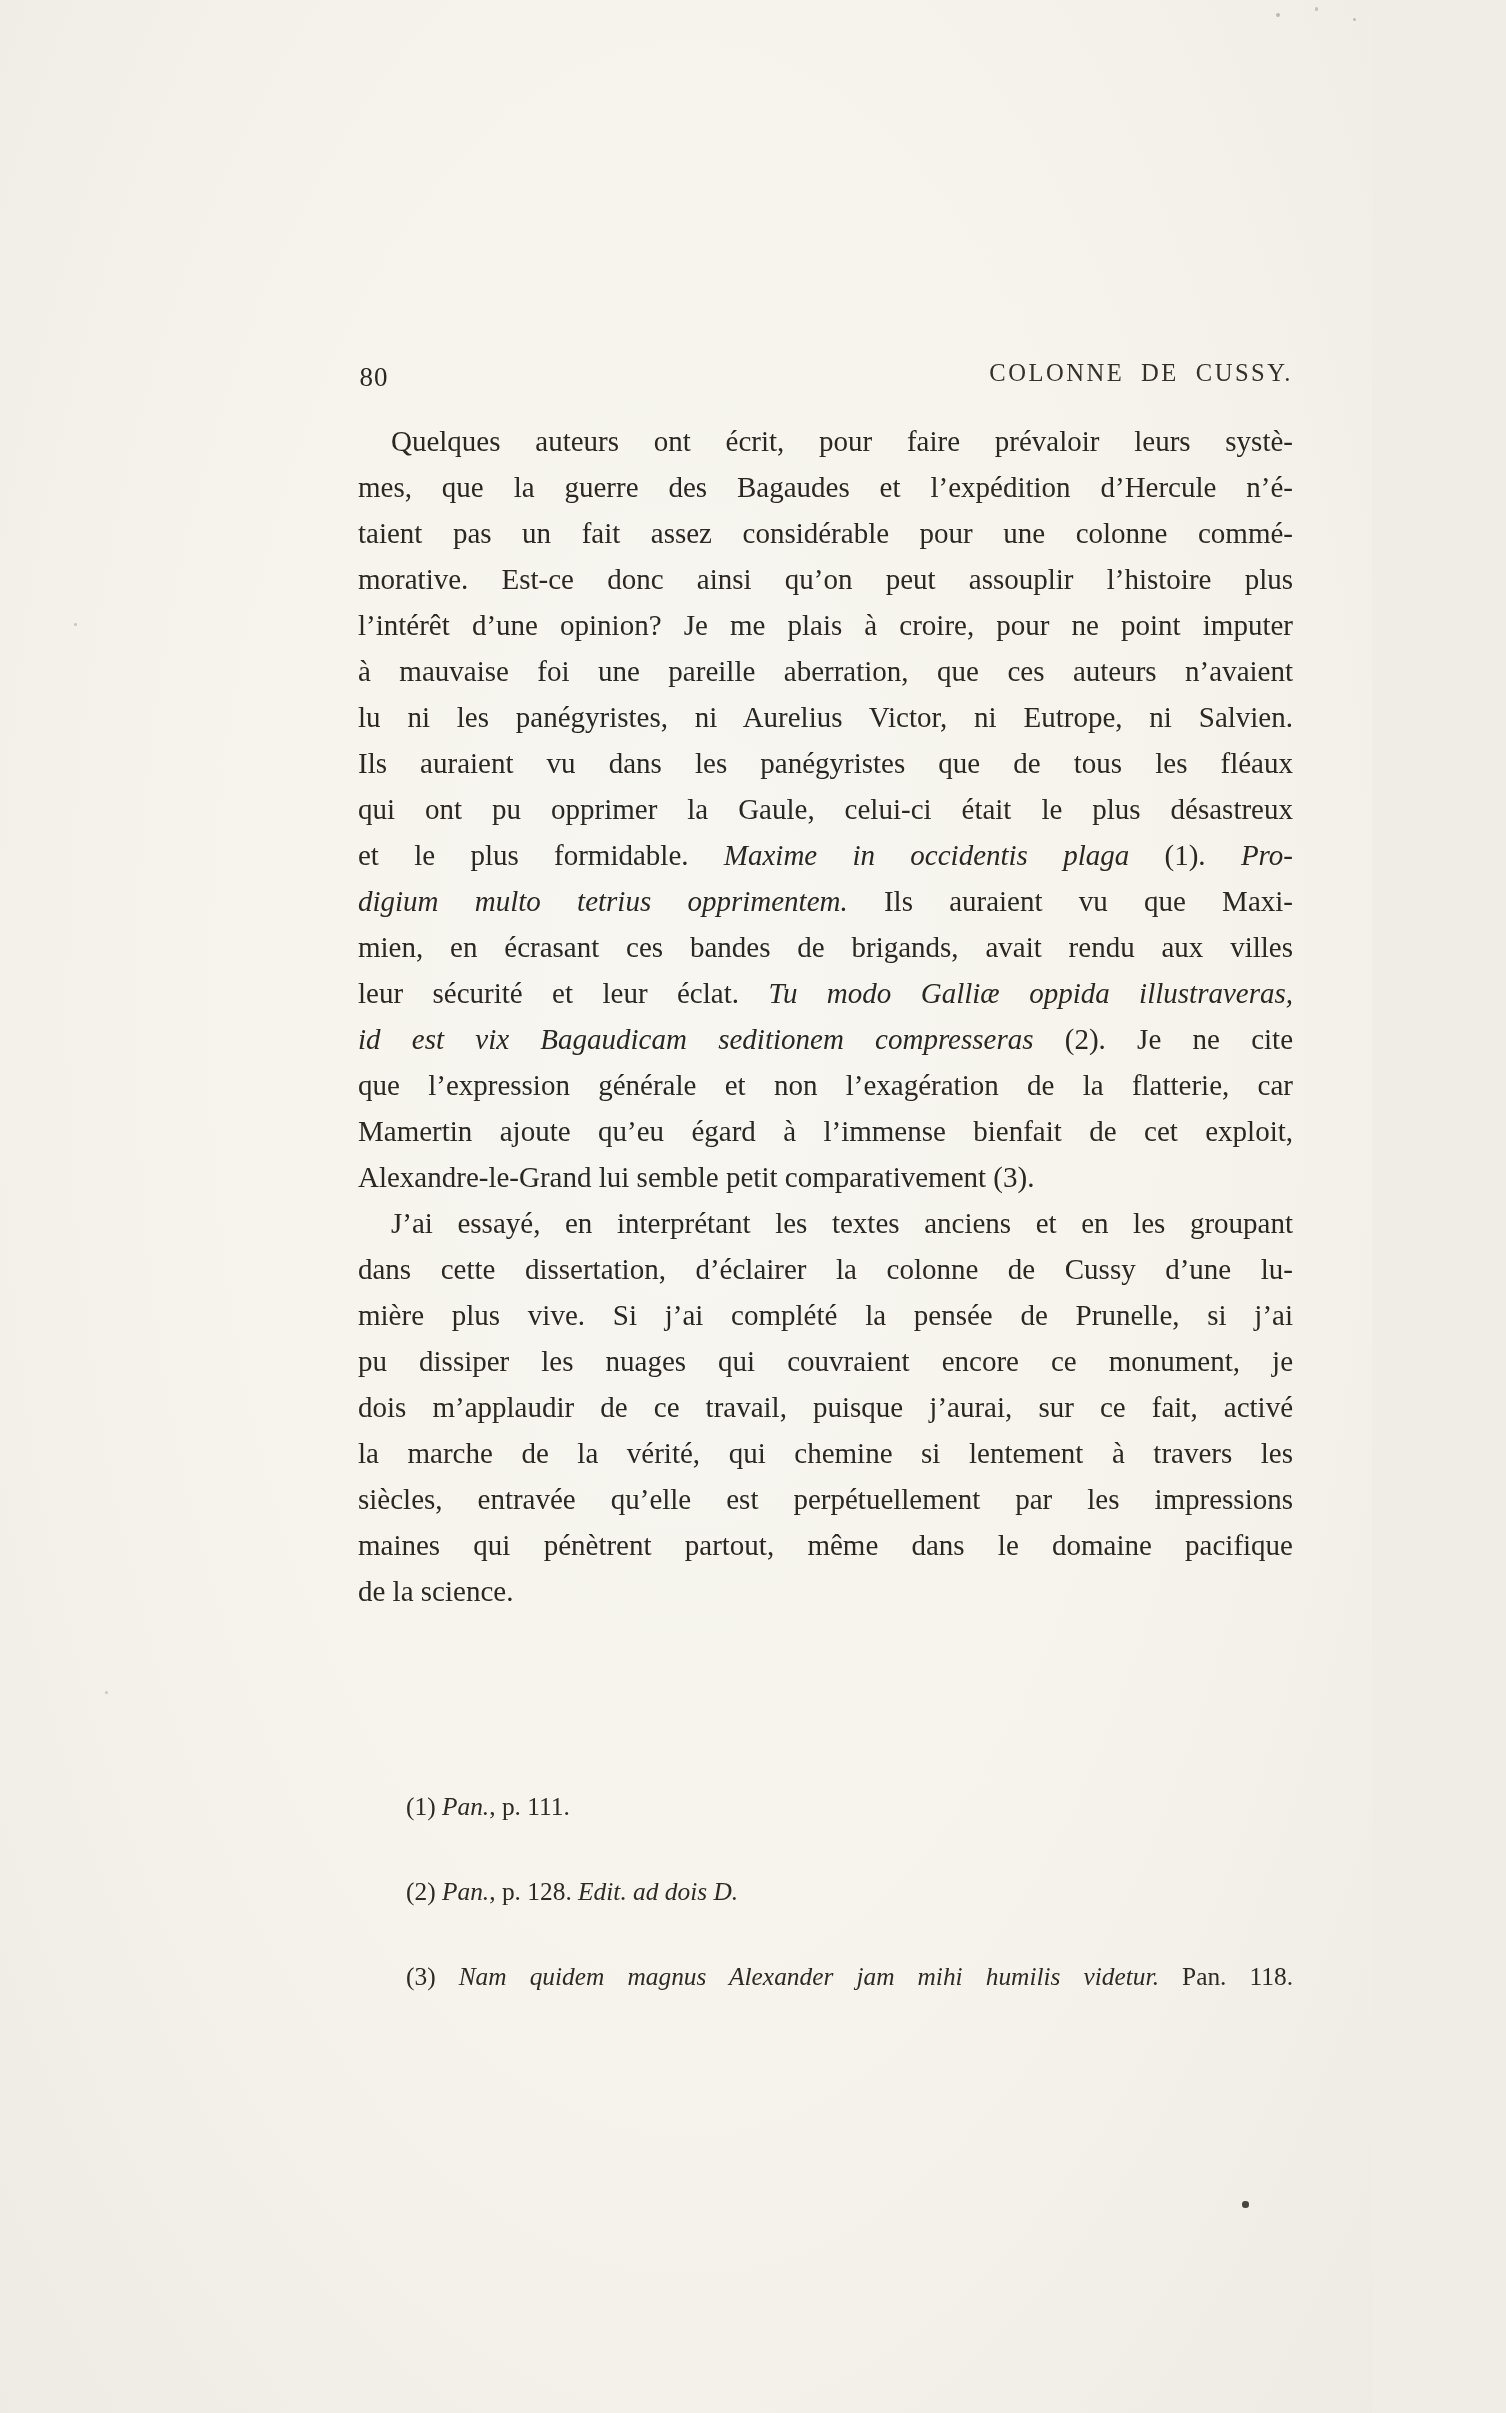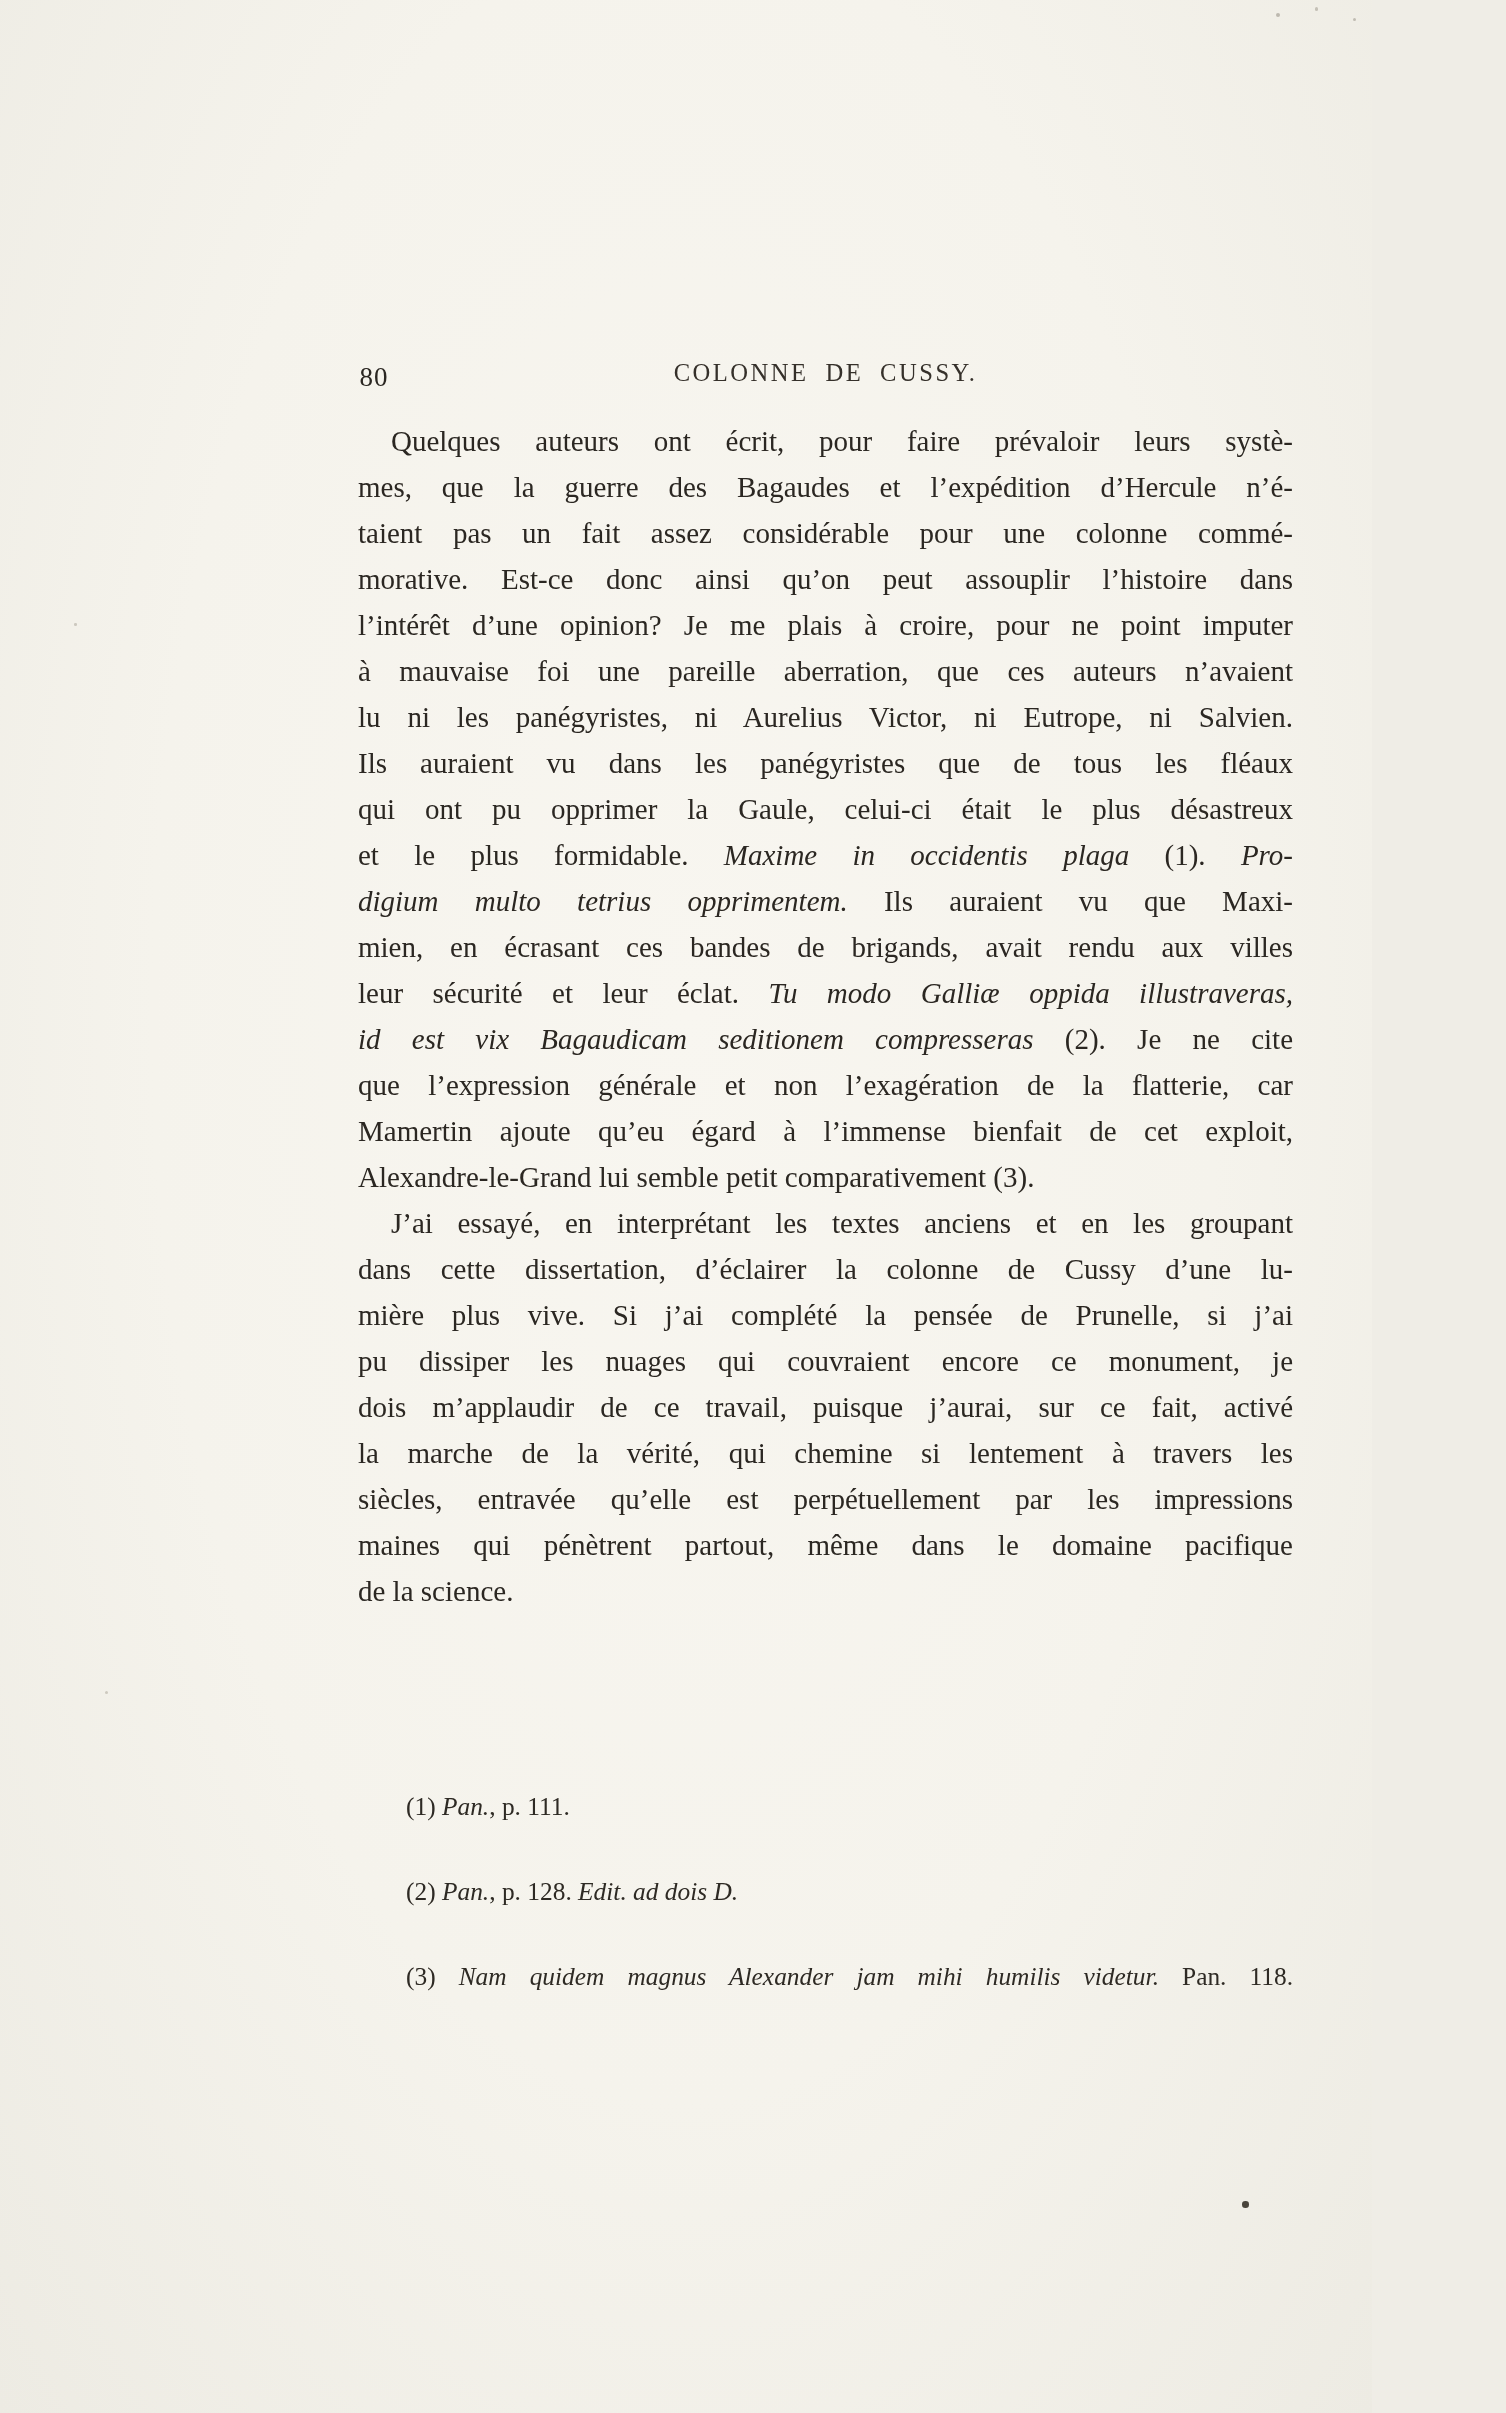--- a/index.html
+++ b/index.html
@@ -17,21 +17,21 @@
     overflow: hidden;
   }
   .header {
     position: absolute; top: 359px; left: 358px; width: 935px; height: 41px;
   }
   .pagenum {
     position: absolute; left: 1.6px; top: 2.5px;
     font-size: 27px; letter-spacing: 0.8px;
   }
   .runtitle {
-    display: block; text-align: center;
+    display: block; text-align: right;
     font-size: 24.6px; letter-spacing: 2.5px; word-spacing: 8.2px;
     color: #35302a;
   }
   .textblock {
     position: absolute; top: 418px; left: 358px; width: 935px;
     font-size: 29px; line-height: 46px;
     color: #2b2722;
   }
   .line { min-height: 46px; }
   .line.justify { text-align: justify; text-align-last: justify; }
@@ -53,21 +53,21 @@
 
   <div class="header">
     <span class="pagenum">80</span>
     <span class="runtitle">COLONNE DE CUSSY.</span>
   </div>
 
   <div class="textblock">
       <div class="line justify indent"><span class="rm">Quelques auteurs ont écrit, pour faire prévaloir leurs systè-</span></div>
       <div class="line justify"><span class="rm">mes, que la guerre des Bagaudes et l’expédition d’Hercule n’é-</span></div>
       <div class="line justify"><span class="rm">taient pas un fait assez considérable pour une colonne commé-</span></div>
-      <div class="line justify"><span class="rm">morative. Est-ce donc ainsi qu’on peut assouplir l’histoire dans</span></div>
+      <div class="line justify"><span class="rm">morative. Est-ce donc ainsi qu’on peut assouplir l’histoire plus</span></div>
       <div class="line justify"><span class="rm">l’intérêt d’une opinion? Je me plais à croire, pour ne point imputer</span></div>
       <div class="line justify"><span class="rm">à mauvaise foi une pareille aberration, que ces auteurs n’avaient</span></div>
       <div class="line justify"><span class="rm">lu ni les panégyristes, ni Aurelius Victor, ni Eutrope, ni Salvien.</span></div>
       <div class="line justify"><span class="rm">Ils auraient vu dans les panégyristes que de tous les fléaux</span></div>
       <div class="line justify"><span class="rm">qui ont pu opprimer la Gaule, celui-ci était le plus désastreux</span></div>
       <div class="line justify"><span class="rm">et le plus formidable. </span><span class="it">Maxime in occidentis plaga</span><span class="rm"> (1). </span><span class="it">Pro-</span></div>
       <div class="line justify"><span class="it">digium multo tetrius opprimentem.</span><span class="rm"> Ils auraient vu que Maxi-</span></div>
       <div class="line justify"><span class="rm">mien, en écrasant ces bandes de brigands, avait rendu aux villes</span></div>
       <div class="line justify"><span class="rm">leur sécurité et leur éclat. </span><span class="it">Tu modo Galliæ oppida illustraveras,</span></div>
       <div class="line justify"><span class="it">id est vix Bagaudicam seditionem compresseras</span><span class="rm"> (2). Je ne cite</span></div>

